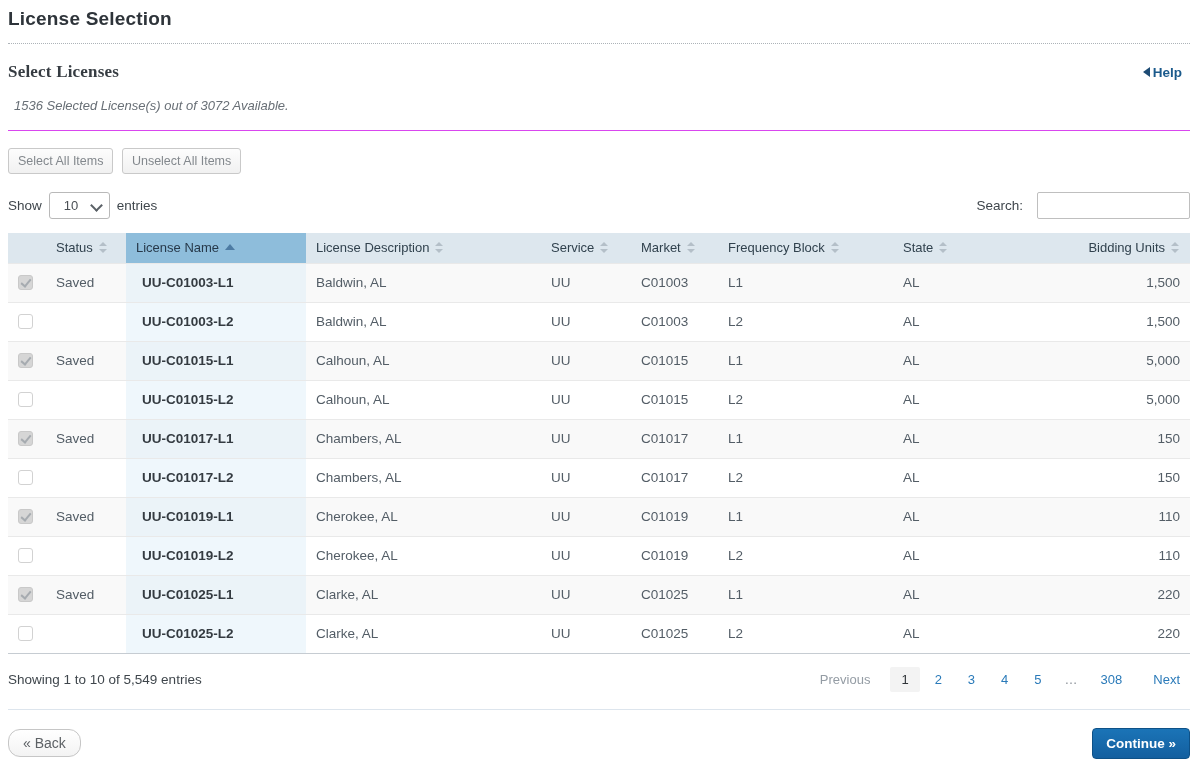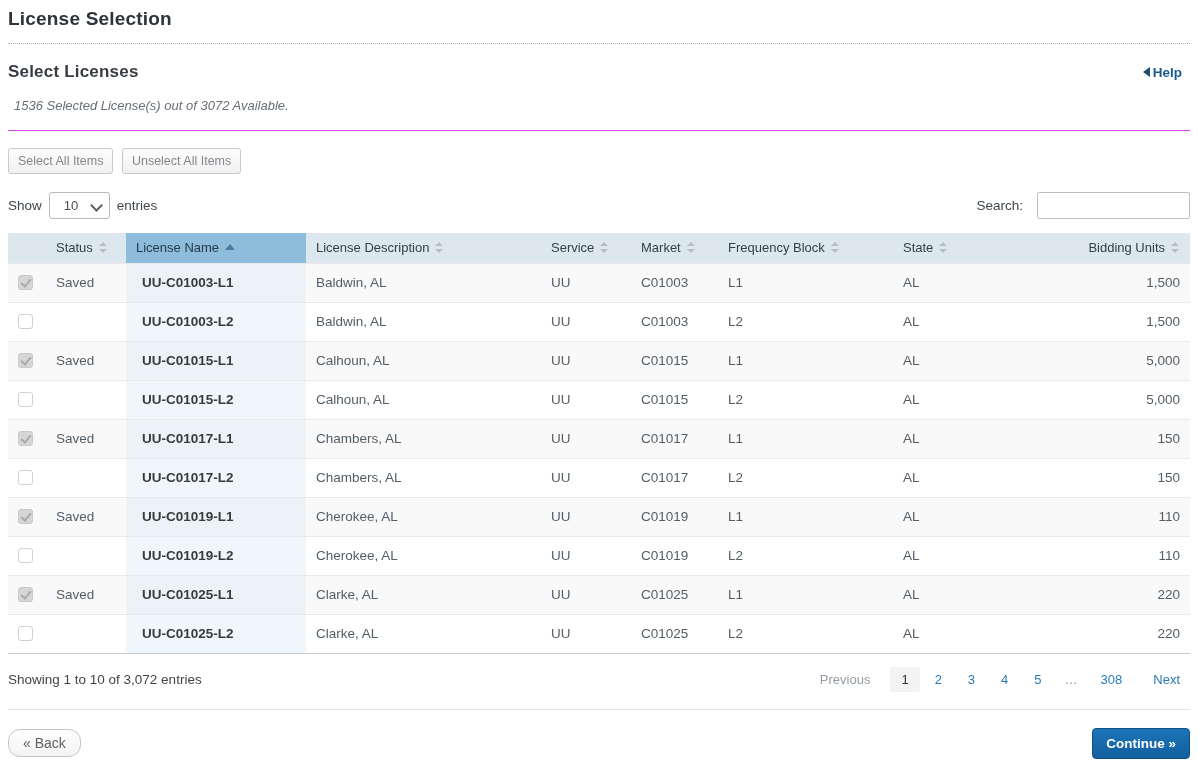--- a/index.html
+++ b/index.html
@@ -27,20 +27,21 @@
     display: flex;
     justify-content: space-between;
     align-items: center;
     margin-top: 18px;
   }
   .section-title {
     font-size: 17px;
     font-weight: 600;
     color: #363c42;
     letter-spacing: .2px;
+    font-family: Liberation Serif, serif;
   }
   .help-link {
     font-size: 13.5px;
     font-weight: 700;
     color: #1b5a8c;
     text-decoration: none;
     display: inline-flex;
     align-items: center;
     cursor: pointer;
     margin-right: 8px;
@@ -462,21 +463,21 @@
         <td>UU</td>
         <td>C01025</td>
         <td>L2</td>
         <td>AL</td>
         <td class="num">220</td>
       </tr>
     </tbody>
   </table>
 
   <div class="table-footer">
-    <div class="table-info">Showing 1 to 10 of 3,072 entries</div>
+    <div class="table-info">Showing 1 to 10 of 5,549 entries</div>
     <div class="pagination">
       <a class="pg-prev">Previous</a>
       <a class="pg-page pg-current">1</a>
       <a class="pg-page">2</a>
       <a class="pg-page">3</a>
       <a class="pg-page">4</a>
       <a class="pg-page">5</a>
       <span class="pg-ellipsis">…</span>
       <a class="pg-page">308</a>
       <a class="pg-next">Next</a>

